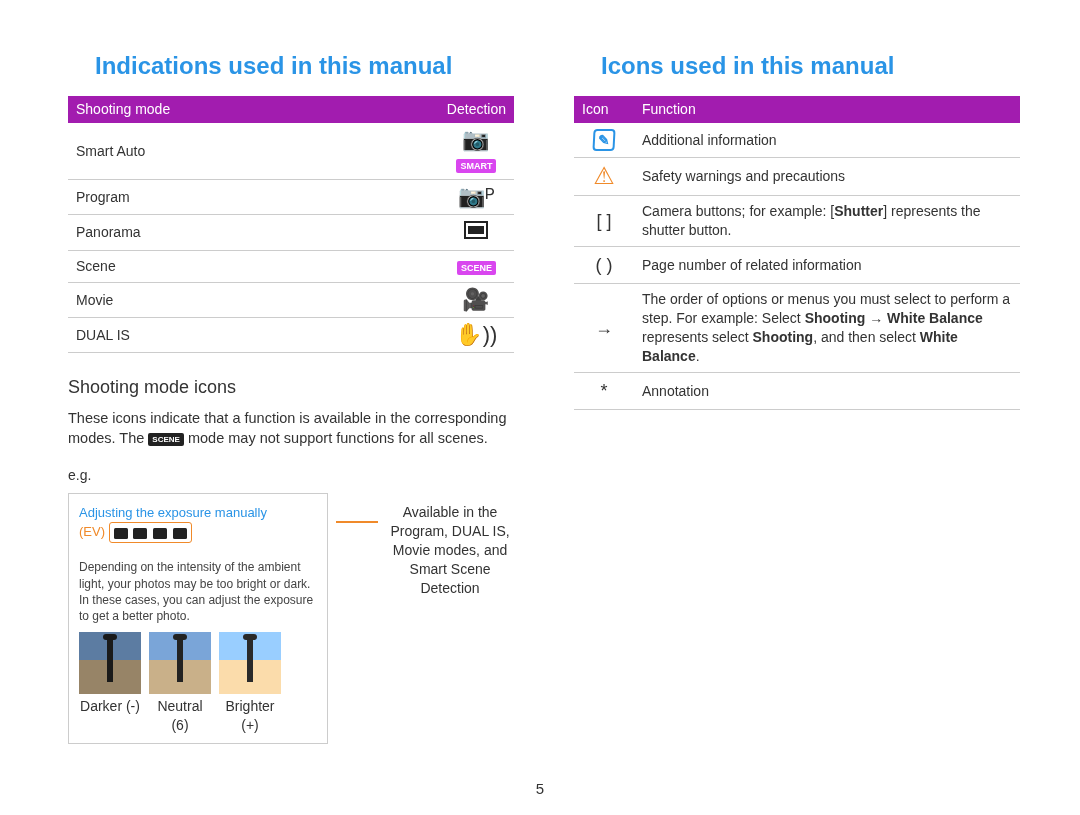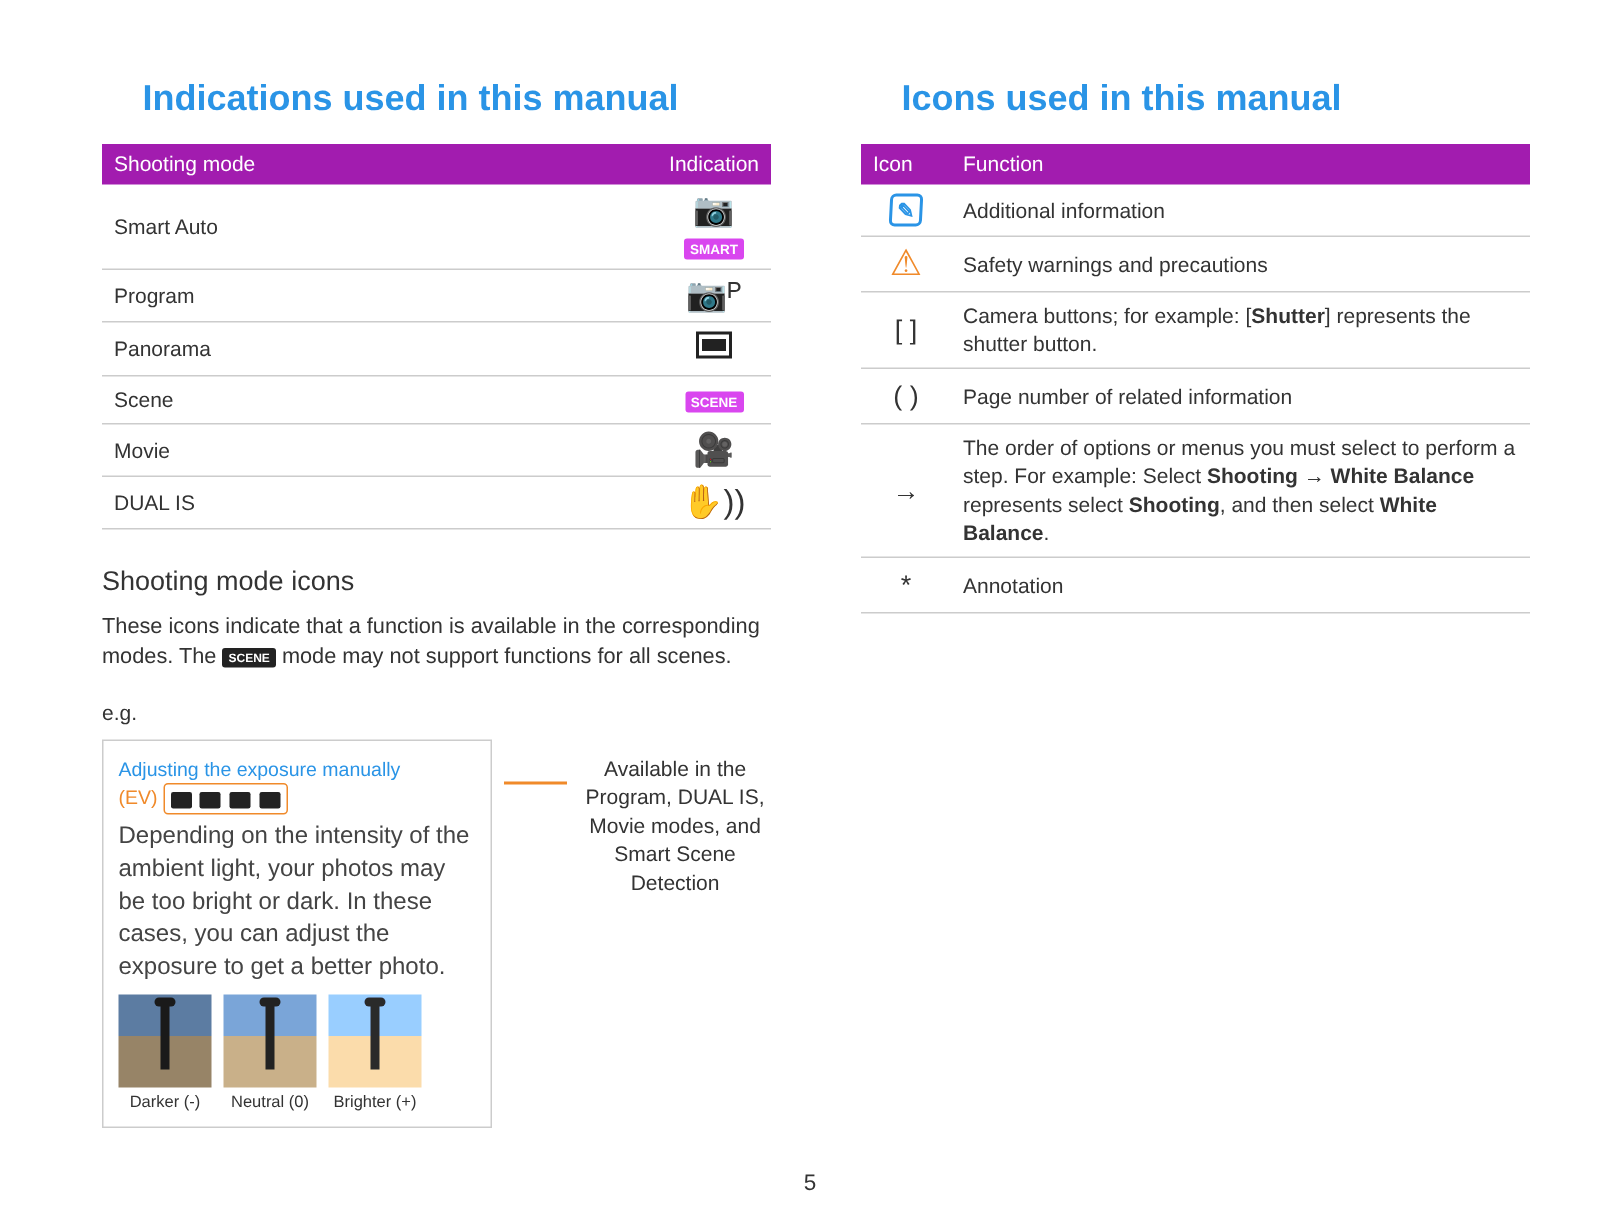--- a/index.html
+++ b/index.html
@@ -114,40 +114,40 @@
     vertical-align: middle;
   }
   .mini-chip {
     display: inline-block;
     background: #222;
     width: 14px; height: 11px;
     border-radius: 1.5px;
     margin: 0 1px;
     vertical-align: middle;
   }
-  .eg-body { font-size: 16px; color: #444; margin: 4px 0 8px; line-height: 1.35; }
+  .eg-body { font-size: 12px; color: #444; margin: 16px 0 8px; line-height: 1.35; }
   .thumbs { display: flex; gap: 8px; }
   .thumb { width: 62px; text-align: center; }
   .thumb .img {
     width: 62px; height: 62px;
     background: linear-gradient(#7aa5d8 45%, #c9b089 45%);
     position: relative;
     filter: brightness(1);
   }
   .thumb .img::before {
     content:""; position:absolute; left: 28px; top: 4px; width: 6px; height: 46px;
     background: #222;
   }
   .thumb .img::after {
     content:""; position:absolute; left: 24px; top: 2px; width: 14px; height: 6px;
     background: #222; border-radius: 3px;
   }
   .thumb.dark .img { filter: brightness(0.75); }
   .thumb.bright .img { filter: brightness(1.25); }
-  .thumb .cap { font-size: 11px; margin-top: 3px; color: #333; }
+  .thumb .cap { font-size: 14px; margin-top: 3px; color: #333; }
   .connector {
     width: 42px; height: 2px; background: #f08a2a;
     margin-top: 28px;
     flex-shrink: 0;
   }
   .eg-callout { font-size: 14px; padding-top: 10px; }
   .page-num {
     position: absolute;
     bottom: 16px; left: 0; right: 0;
     text-align: center;
@@ -159,21 +159,21 @@
 
 <div class="columns">
 
   <div class="col">
     <h1>Indications used in this manual</h1>
 
     <table>
       <thead>
           <tr>
         <th>Shooting mode</th>
-        <th>Indication</th>
+        <th>Detection</th>
       </tr>
         </thead>
       <tbody>
         <tr>
           <td>Smart Auto</td>
           <td class="iconcell lg">📷<br><span class="icon-box">SMART</span></td>
         </tr>
         <tr>
           <td>Program</td>
           <td class="iconcell lg">📷ᴾ</td>
@@ -219,21 +219,21 @@
           </span>
         </div>
         <div class="eg-body">Depending on the intensity of the ambient light, your photos may be too bright or dark. In these cases, you can adjust the exposure to get a better photo.</div>
         <div class="thumbs">
           <div class="thumb dark">
             <div class="img"></div>
             <div class="cap">Darker (-)</div>
           </div>
           <div class="thumb">
             <div class="img"></div>
-            <div class="cap">Neutral (0)</div>
+            <div class="cap">Neutral (6)</div>
           </div>
           <div class="thumb bright">
             <div class="img"></div>
             <div class="cap">Brighter (+)</div>
           </div>
         </div>
       </div>
       <div class="connector"></div>
       <div class="eg-callout" style="white-space: pre-line; text-align: center;">Available in the
 Program, DUAL IS,

